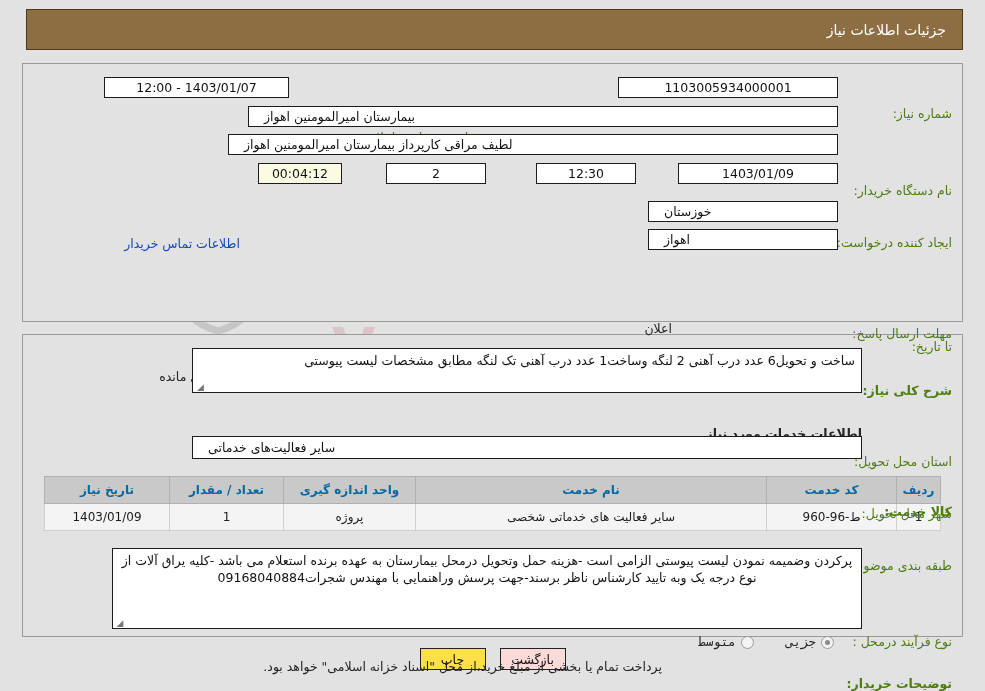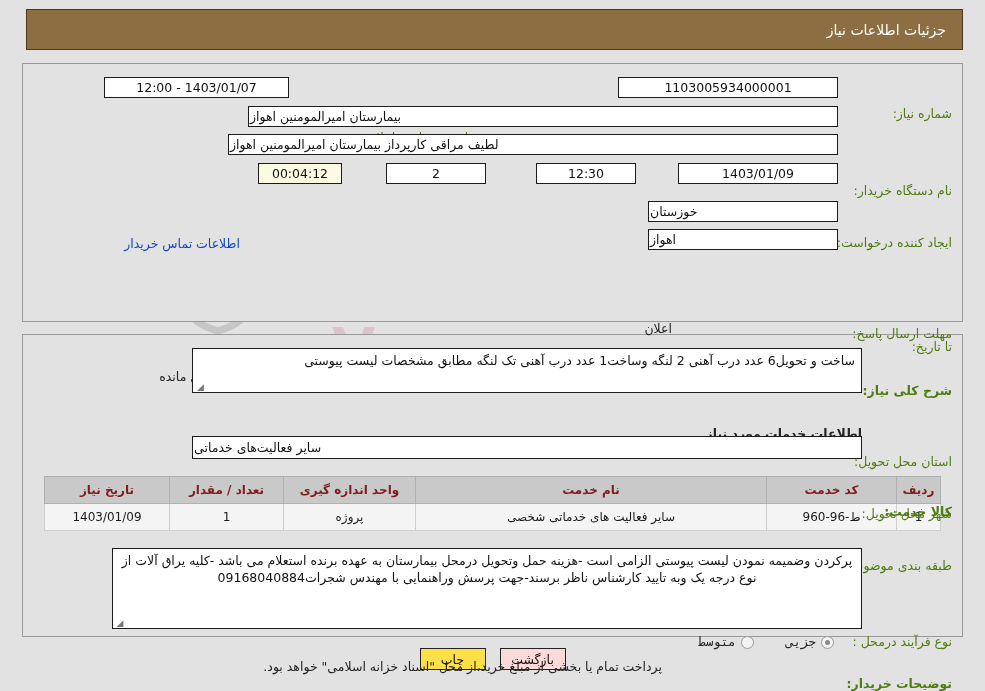--- a/index.html
+++ b/index.html
@@ -46,21 +46,21 @@
     color: #4d7c0f; font-size: 12.5px;
     white-space: nowrap; margin-top: 47px;
   }
   .flabel.two-line { line-height: 13px; white-space: normal; }
 
   .fbox {
     background: #ffffff;
     border: 1px solid #1c1c1c;
     height: 21px;
     display: flex; align-items: center;
-    padding: 0 1px;
+    padding: 0 15px;
     font-size: 12.5px;
     color: #111;
     overflow: hidden;
   }
   .fbox.center { justify-content: center; }
   .fbox.right  { justify-content: flex-end; }
   .fbox.timer  { background: #fbfbe4; }
 
   .link {
     color: #1347c4; font-size: 12.5px; white-space: nowrap; cursor: pointer;
@@ -100,21 +100,21 @@
   
   .tbl {
     position: absolute; left: 44px; top: 476px;
     width: 897px;
     border-collapse: collapse;
     font-size: 12px;
   }
   .tbl th {
     background: #c9c9c9;
     border: 1px solid #b0b0b0;
-    color: #7f1d1d;
+    color: #0369a1;
     font-weight: bold;
     height: 27px;
     padding: 0 4px;
     text-align: center;
   }
   .tbl td {
     background: #f4f4f4;
     border: 1px solid #cfcfcf;
     height: 27px;
     padding: 0 4px;

